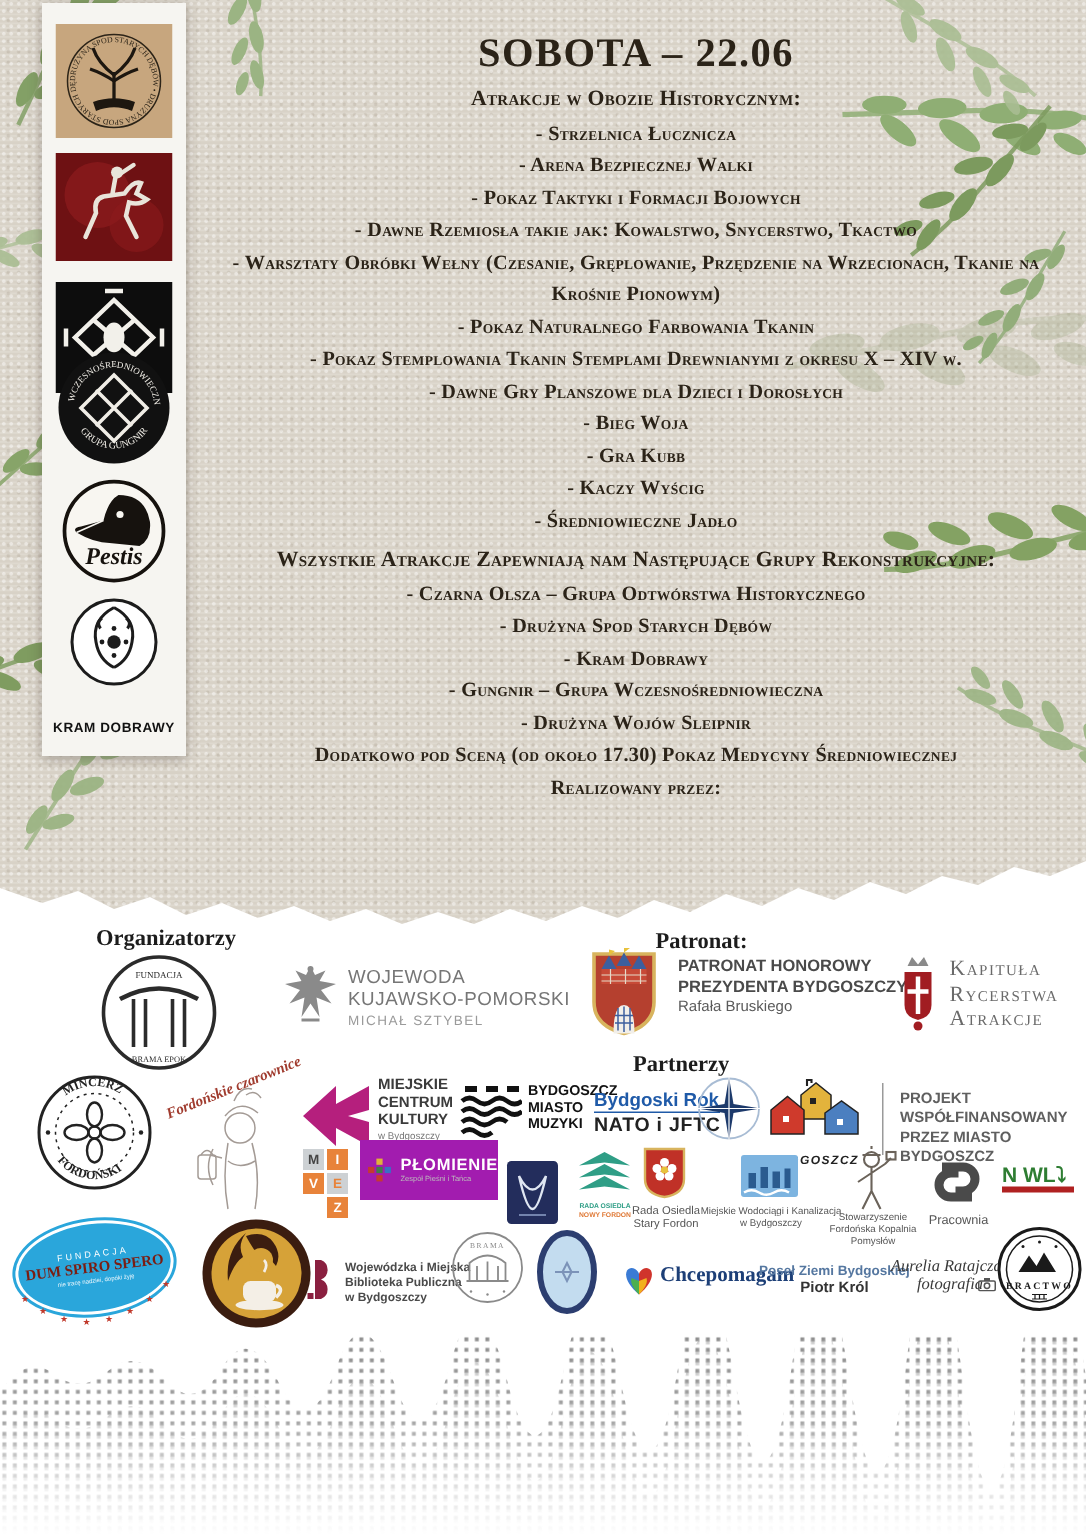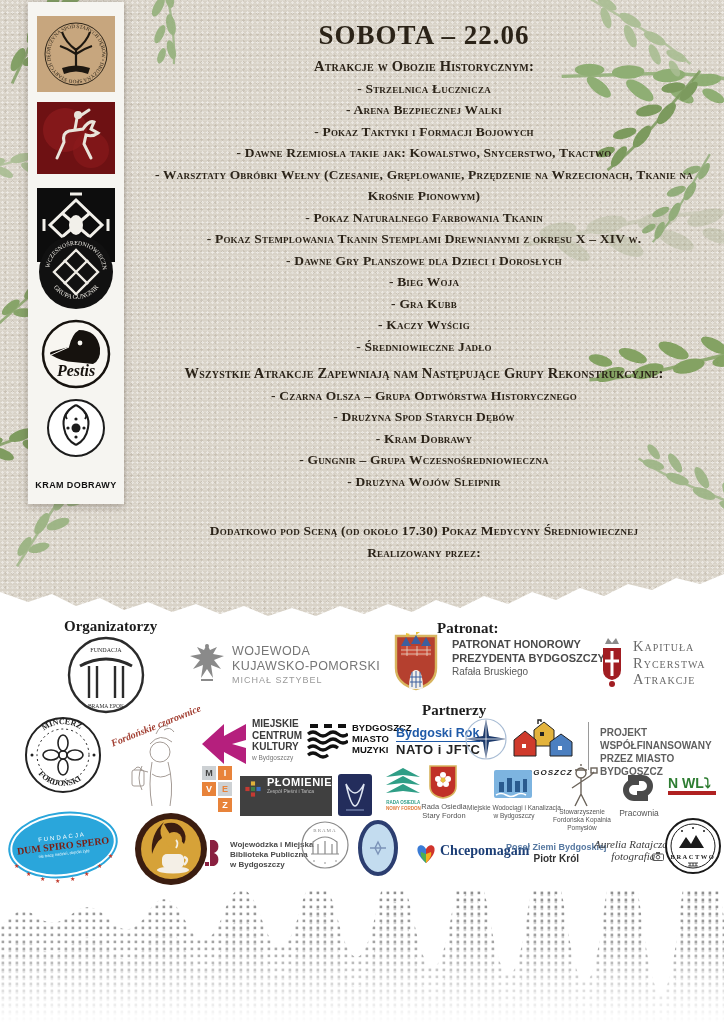--- a/index.html
+++ b/index.html
@@ -32,21 +32,21 @@
   .kram-cap{font-family:"Liberation Sans",sans-serif;font-weight:bold;font-size:9px;
             letter-spacing:.4px;color:#111;text-align:center;white-space:nowrap;margin-top:20px;}
 
   
   .content{position:absolute;left:132px;top:16px;width:584px;z-index:5;color:#2b2318;
            text-align:center;font-variant:small-caps;font-weight:bold;}
   .title{font-size:27px;line-height:38px;letter-spacing:1px;margin-bottom:2px;font-variant:normal;}
   .line{font-size:13.5px;line-height:21.5px;letter-spacing:.2px;width:max-content;margin:0 auto;white-space:nowrap;}
   .line.wrap{width:auto;white-space:normal;}
   .heading{font-size:14.5px;}
-  .gap6{margin-top:6px;} .gap28{margin-top:28px;}
+  .gap6{margin-top:6px;} .gap28{}
 
   
   .sponsors{position:absolute;left:0;top:600px;width:724px;height:300px;z-index:1;background:#fff;
             font-family:"Liberation Sans",sans-serif;}
   .sec-label{font-family:"Liberation Serif",serif;font-weight:bold;font-size:15px;color:#1c1c1c;}
   .cap{font-family:"Liberation Sans",sans-serif;color:#555;}
   .sc{font-variant:small-caps;}
 
   .muztile{position:absolute;width:14px;height:14px;font:bold 9px "Liberation Sans",sans-serif;
            display:flex;align-items:center;justify-content:center;}
@@ -373,21 +373,21 @@
     </div>
 
     <div class="abs" style="left:202px;top:166px;width:32px;height:50px">
       <div class="muztile" style="left:0;top:0;background:#cdd1d4;color:#444">M</div>
       <div class="muztile" style="left:16px;top:0;background:#e8833a;color:#fff">I</div>
       <div class="muztile" style="left:0;top:16px;background:#e8833a;color:#fff">V</div>
       <div class="muztile" style="left:16px;top:16px;background:#cdd1d4;color:#e8833a">E</div>
       <div class="muztile" style="left:16px;top:32px;background:#e8833a;color:#fff">Z</div>
     </div>
 
-    <div class="abs" style="left:240px;top:176px;width:92px;height:40px;background:#404040;display:flex;">
+    <div class="abs" style="left:240px;top:160px;width:92px;height:40px;background:#a21caf;display:flex;align-items:center">
       <svg width="26" height="26" viewBox="0 0 26 26" style="margin-left:4px">
         <g>
           <rect x="10" y="2" width="6" height="6" fill="#e0b13a"></rect>
             <rect x="2" y="10" width="6" height="6" fill="#c43a32"></rect>
           <rect x="10" y="10" width="6" height="6" fill="#3f7f46"></rect>
             <rect x="18" y="10" width="6" height="6" fill="#3a6fc4"></rect>
           <rect x="10" y="18" width="6" height="6" fill="#c43a32"></rect>
         </g>
       </svg>
       <div style="margin-left:5px">

